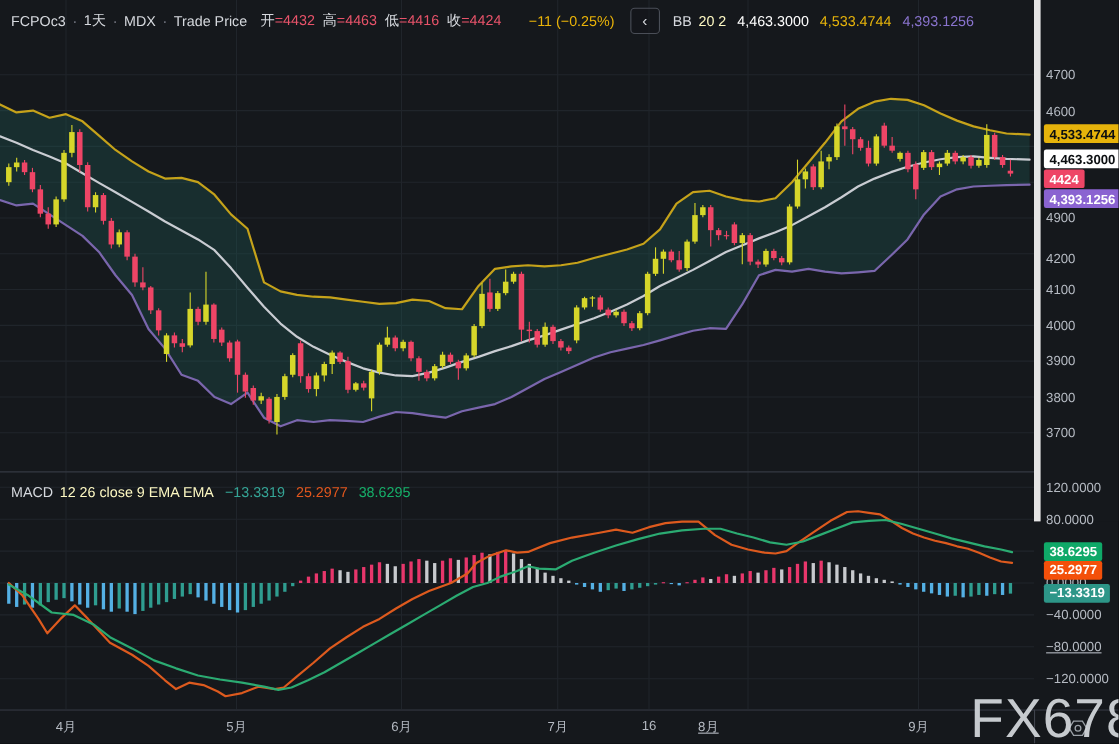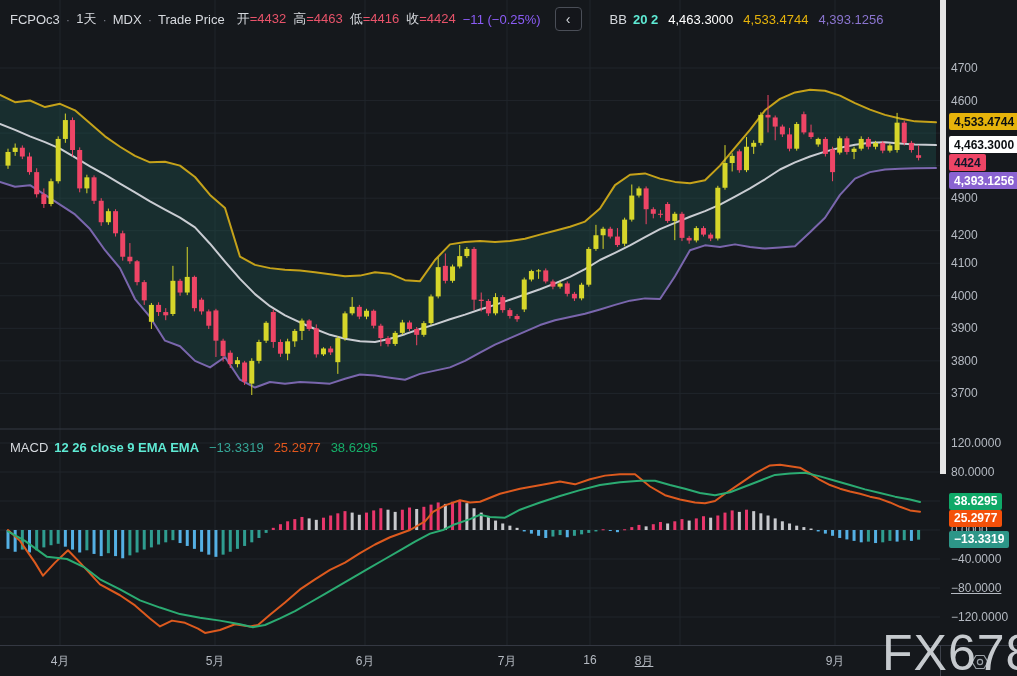--- a/index.html
+++ b/index.html
@@ -9,26 +9,26 @@
   
   .legend{position:absolute;display:flex;align-items:center;font-size:13px;color:#d6d9de;
           white-space:nowrap;z-index:5;}
   #legend-main{left:10px;top:8px;height:22px;}
   #legend-macd{left:10px;top:438px;height:18px;}
   .sep{color:#787b86;margin:0 6px;}
   .lg-gap{width:12px;}
   .ohlc{margin-right:7px;}
   .ohlc .lbl{color:#d6d9de;}
   .ohlc .val{color:#e8536a;}
-  .chg{color:#8b5cf6;margin-left:0;}
+  .chg{color:#eab308;margin-left:18px;}
   #collapse-btn{margin-left:14px;width:25px;height:22px;border:1px solid #4a4e57;border-radius:4px;
       display:flex;align-items:center;justify-content:center;color:#d5d8dd;font-size:14px;
       background:rgba(20,22,26,.6);cursor:pointer;}
-  .bb-name{margin-left:28px;color:#d6d9de;}
-  .ind-params{color:#5eead4;margin-left:6px;font-weight:bold;}
+  .bb-name{margin-left:12px;color:#d6d9de;}
+  .ind-params{color:#fef9c3;margin-left:6px;}
   .ind-val{margin-left:10px;font-weight:400;}
   
   #price-axis{position:absolute;left:940px;top:0;width:77px;height:474px;border-left:6px solid #e5e5e5;
       background:#15181c;z-index:4;}
   .tick{position:absolute;left:5px;font-size:12px;color:#b5bac2;line-height:14px;}
   .badge{position:absolute;left:3px;height:17px;border-radius:2px;font-size:12px;font-weight:600;
       display:flex;align-items:center;padding:0 5px;z-index:6;}
   #time-axis{position:absolute;left:0;top:645px;width:941px;height:31px;border-top:1px solid #343842;
       background:#15181c;z-index:4;}
   .t-tick{position:absolute;top:7px;transform:translateX(-50%);font-size:12px;color:#b5bac2;}
@@ -516,21 +516,21 @@
       <div class="tick" style="top: 353.86px;">3800</div>
       <div class="tick" style="top: 386.4px;">3700</div>
       <div class="tick" style="top: 436px;">120.0000</div>
       <div class="tick" style="top: 465px;">80.0000</div>
       <div class="tick" style="top: 523px;">0.0000</div>
       <div class="tick" style="top: 552px;">−40.0000</div>
       <div class="tick" style="top: 581px; text-decoration: underline;">−80.0000</div>
       <div class="tick" style="top: 610px;">−120.0000</div>
       <div class="badge" style="top: 113.187px; background: rgb(230, 179, 11); color: rgb(11, 14, 17);">4,533.4744</div>
       <div class="badge" style="top: 136.022px; background: rgb(255, 255, 255); color: rgb(11, 14, 17);">4,463.3000</div>
-      <div class="badge" style="top: 154.022px; background: rgb(238, 69, 102); color: #0f172a;">4424</div>
+      <div class="badge" style="top: 154.022px; background: rgb(238, 69, 102); color: #ffffff;">4424</div>
       <div class="badge" style="top: 172.022px; background: rgb(138, 99, 209); color: rgb(255, 255, 255);">4,393.1256</div>
       <div class="badge" style="top: 492.994px; background: rgb(15, 169, 104); color: rgb(255, 255, 255);">38.6295</div>
       <div class="badge" style="top: 509.994px; background: rgb(244, 80, 10); color: rgb(255, 255, 255);">25.2977</div>
       <div class="badge" style="top: 530.666px; background: rgb(45, 150, 136); color: rgb(255, 255, 255);">−13.3319</div>
     </div>
 
   <div id="time-axis">
       <div class="t-tick" style="left: 60px;">4月</div>
       <div class="t-tick" style="left: 215px;">5月</div>
       <div class="t-tick" style="left: 365px;">6月</div>

